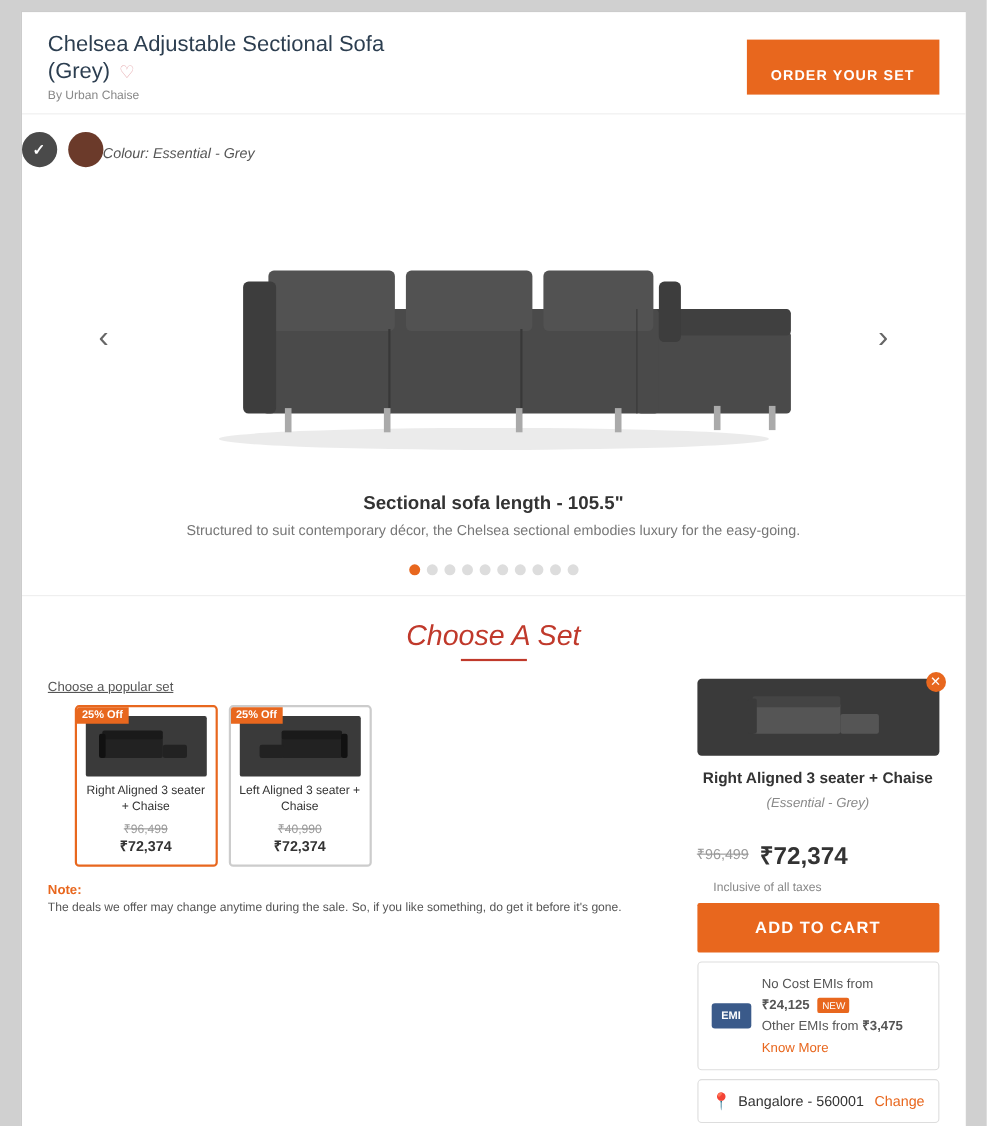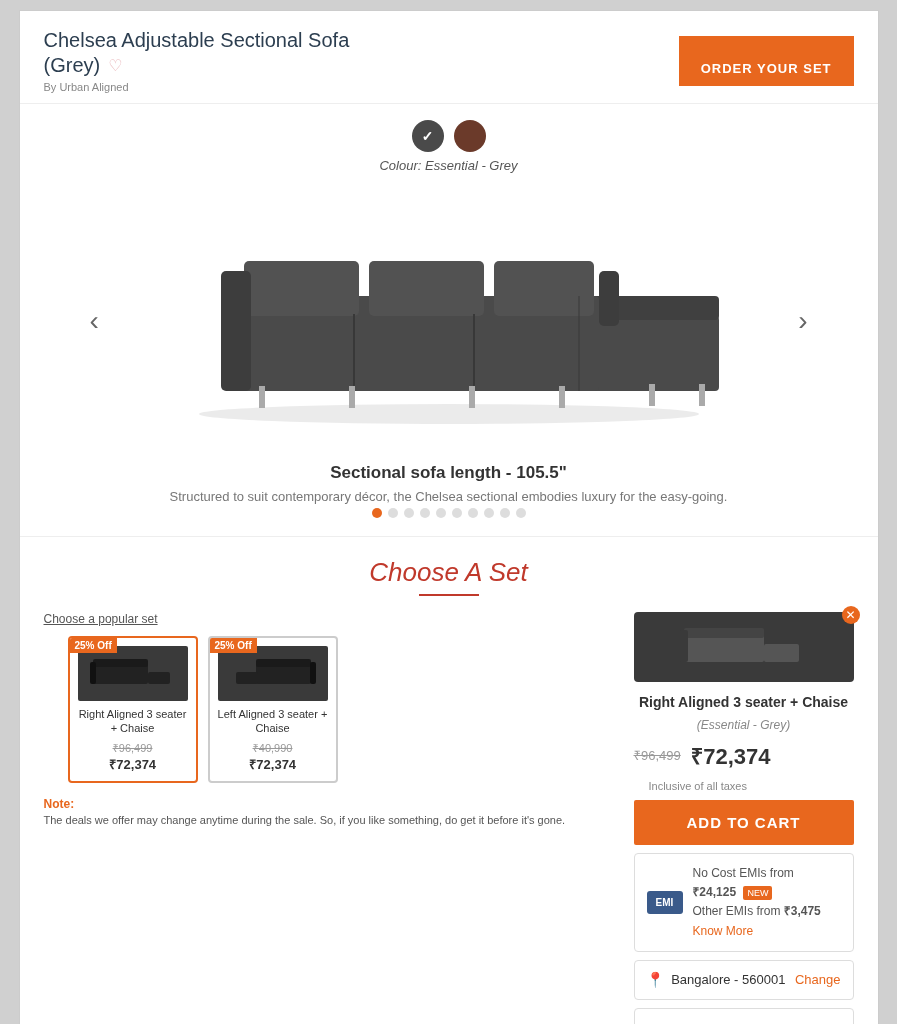--- a/index.html
+++ b/index.html
@@ -9,39 +9,39 @@
     
     .header { padding: 18px 24px 10px 24px; border-bottom: 1px solid #eee; display: flex; justify-content: space-between; align-items: flex-start; }
     .header-left { flex: 1; }
     .product-title { font-size: 20px; color: #2c3e50; font-weight: normal; margin-bottom: 2px; }
     .product-subtitle { font-size: 20px; color: #2c3e50; font-weight: normal; display: flex; align-items: center; gap: 8px; margin-bottom: 4px; }
     .heart-icon { color: #e8b4b8; font-size: 16px; cursor: pointer; }
     .brand-name { font-size: 11px; color: #888; }
     .order-btn { background: #e8671e; color: white; border: none; padding: 25px 22px; font-size: 13px; font-weight: bold; letter-spacing: 1px; cursor: pointer; white-space: nowrap; height: 44px; align-self: center; }
 
     
-    .color-section { display: flex; flex-direction: column; align-items: center; padding: 16px 0 8px 0; }
+    .color-section { display: flex; flex-direction: row; align-items: center; padding: 16px 0 8px 0; }
     .color-options { display: flex; gap: 10px; margin-bottom: 6px; }
     .color-circle { width: 32px; height: 32px; border-radius: 50%; cursor: pointer; display: flex; align-items: center; justify-content: center; }
     .color-circle.selected { position: relative; }
     .color-circle.selected::after { content: '✓'; color: white; font-size: 14px; font-weight: bold; }
     .color-grey { background: #4a4a4a; }
     .color-brown { background: #6b3a2a; }
     .color-label { font-size: 13px; color: #555; }
     .color-label span { font-style: italic; }
 
     
     .carousel { position: relative; padding: 10px 60px; display: flex; flex-direction: column; align-items: center; }
     .sofa-image-area { width: 100%; display: flex; justify-content: center; align-items: center; position: relative; min-height: 260px; }
     .sofa-svg { width: 580px; height: 220px; }
     .carousel-btn { position: absolute; top: 50%; transform: translateY(-50%); background: none; border: none; font-size: 28px; color: #666; cursor: pointer; z-index: 10; }
     .carousel-btn.prev { left: 10px; }
     .carousel-btn.next { right: 10px; }
     .sofa-length-text { font-size: 17px; font-weight: bold; color: #333; margin-top: 12px; text-align: center; }
-    .sofa-desc { font-size: 13px; color: #777; text-align: center; margin-top: 6px; margin-bottom: 4px; }
+    .sofa-desc { font-size: 13px; color: #777; text-align: center; margin-top: 6px; margin-bottom: 24px; }
     .carousel-dots { display: flex; gap: 6px; justify-content: center; margin-bottom: 8px; }
     .dot { width: 10px; height: 10px; border-radius: 50%; background: #ddd; cursor: pointer; }
     .dot.active { background: #e8671e; }
 
     
     .divider { height: 1px; background: #eee; margin: 0 0; }
 
     
     .choose-set-section { padding: 20px 24px; }
     .choose-set-title { text-align: center; font-size: 26px; color: #c0392b; font-weight: normal; font-style: italic; margin-bottom: 16px; position: relative; }
@@ -62,21 +62,21 @@
     .set-price-final { font-size: 13px; color: #333; font-weight: bold; text-align: center; }
 
     .note-label { font-size: 12px; color: #e8671e; font-weight: bold; margin-bottom: 2px; }
     .note-text { font-size: 11px; color: #555; line-height: 1.4; }
 
     
     .right-panel { display: flex; flex-direction: column; gap: 8px; }
     .selected-item-img { width: 100%; height: 70px; background: #3a3a3a; border-radius: 4px; position: relative; display: flex; align-items: center; justify-content: center; margin-bottom: 4px; }
     .remove-badge { position: absolute; top: -6px; right: -6px; background: #e8671e; color: white; width: 18px; height: 18px; border-radius: 50%; font-size: 12px; display: flex; align-items: center; justify-content: center; cursor: pointer; }
     .selected-name { font-size: 14px; color: #333; font-weight: bold; text-align: center; }
-    .selected-variant { font-size: 12px; color: #888; text-align: center; font-style: italic; margin-bottom: 0; }
+    .selected-variant { font-size: 12px; color: #888; text-align: center; font-style: italic; margin-bottom: 16px; }
     .price-row { display: flex; align-items: center; gap: 10px; margin-bottom: 2px; }
     .orig-price { font-size: 13px; color: #999; text-decoration: line-through; }
     .final-price { font-size: 22px; color: #333; font-weight: bold; }
     .tax-note { font-size: 11px; color: #888; padding-left: 15px; }
 
     .add-to-cart-btn { background: #e8671e; color: white; border: none; padding: 14px; font-size: 15px; font-weight: bold; letter-spacing: 1px; cursor: pointer; width: 100%; border-radius: 2px; }
 
     
     .emi-box { border: 1px solid #ddd; border-radius: 4px; padding: 10px 12px; display: flex; align-items: center; gap: 10px; }
     .emi-icon { background: #3a5a8a; color: white; font-size: 10px; font-weight: bold; padding: 6px 8px; border-radius: 3px; min-width: 36px; text-align: center; }
@@ -98,21 +98,21 @@
 
 <div class="page-container">
 
   <div class="header">
     <div class="header-left">
       <div class="product-title">Chelsea Adjustable Sectional Sofa</div>
       <div class="product-subtitle">
         <span>(Grey)</span>
         <span class="heart-icon">♡</span>
       </div>
-      <div class="brand-name">By Urban Aligned</div>
+      <div class="brand-name">By Urban Chaise</div>
     </div>
     <button class="order-btn">ORDER YOUR SET</button>
   </div>
 
   <div class="color-section">
     <div class="color-options">
       <div class="color-circle color-grey selected"></div>
       <div class="color-circle color-brown"></div>
     </div>
     <div class="color-label">

